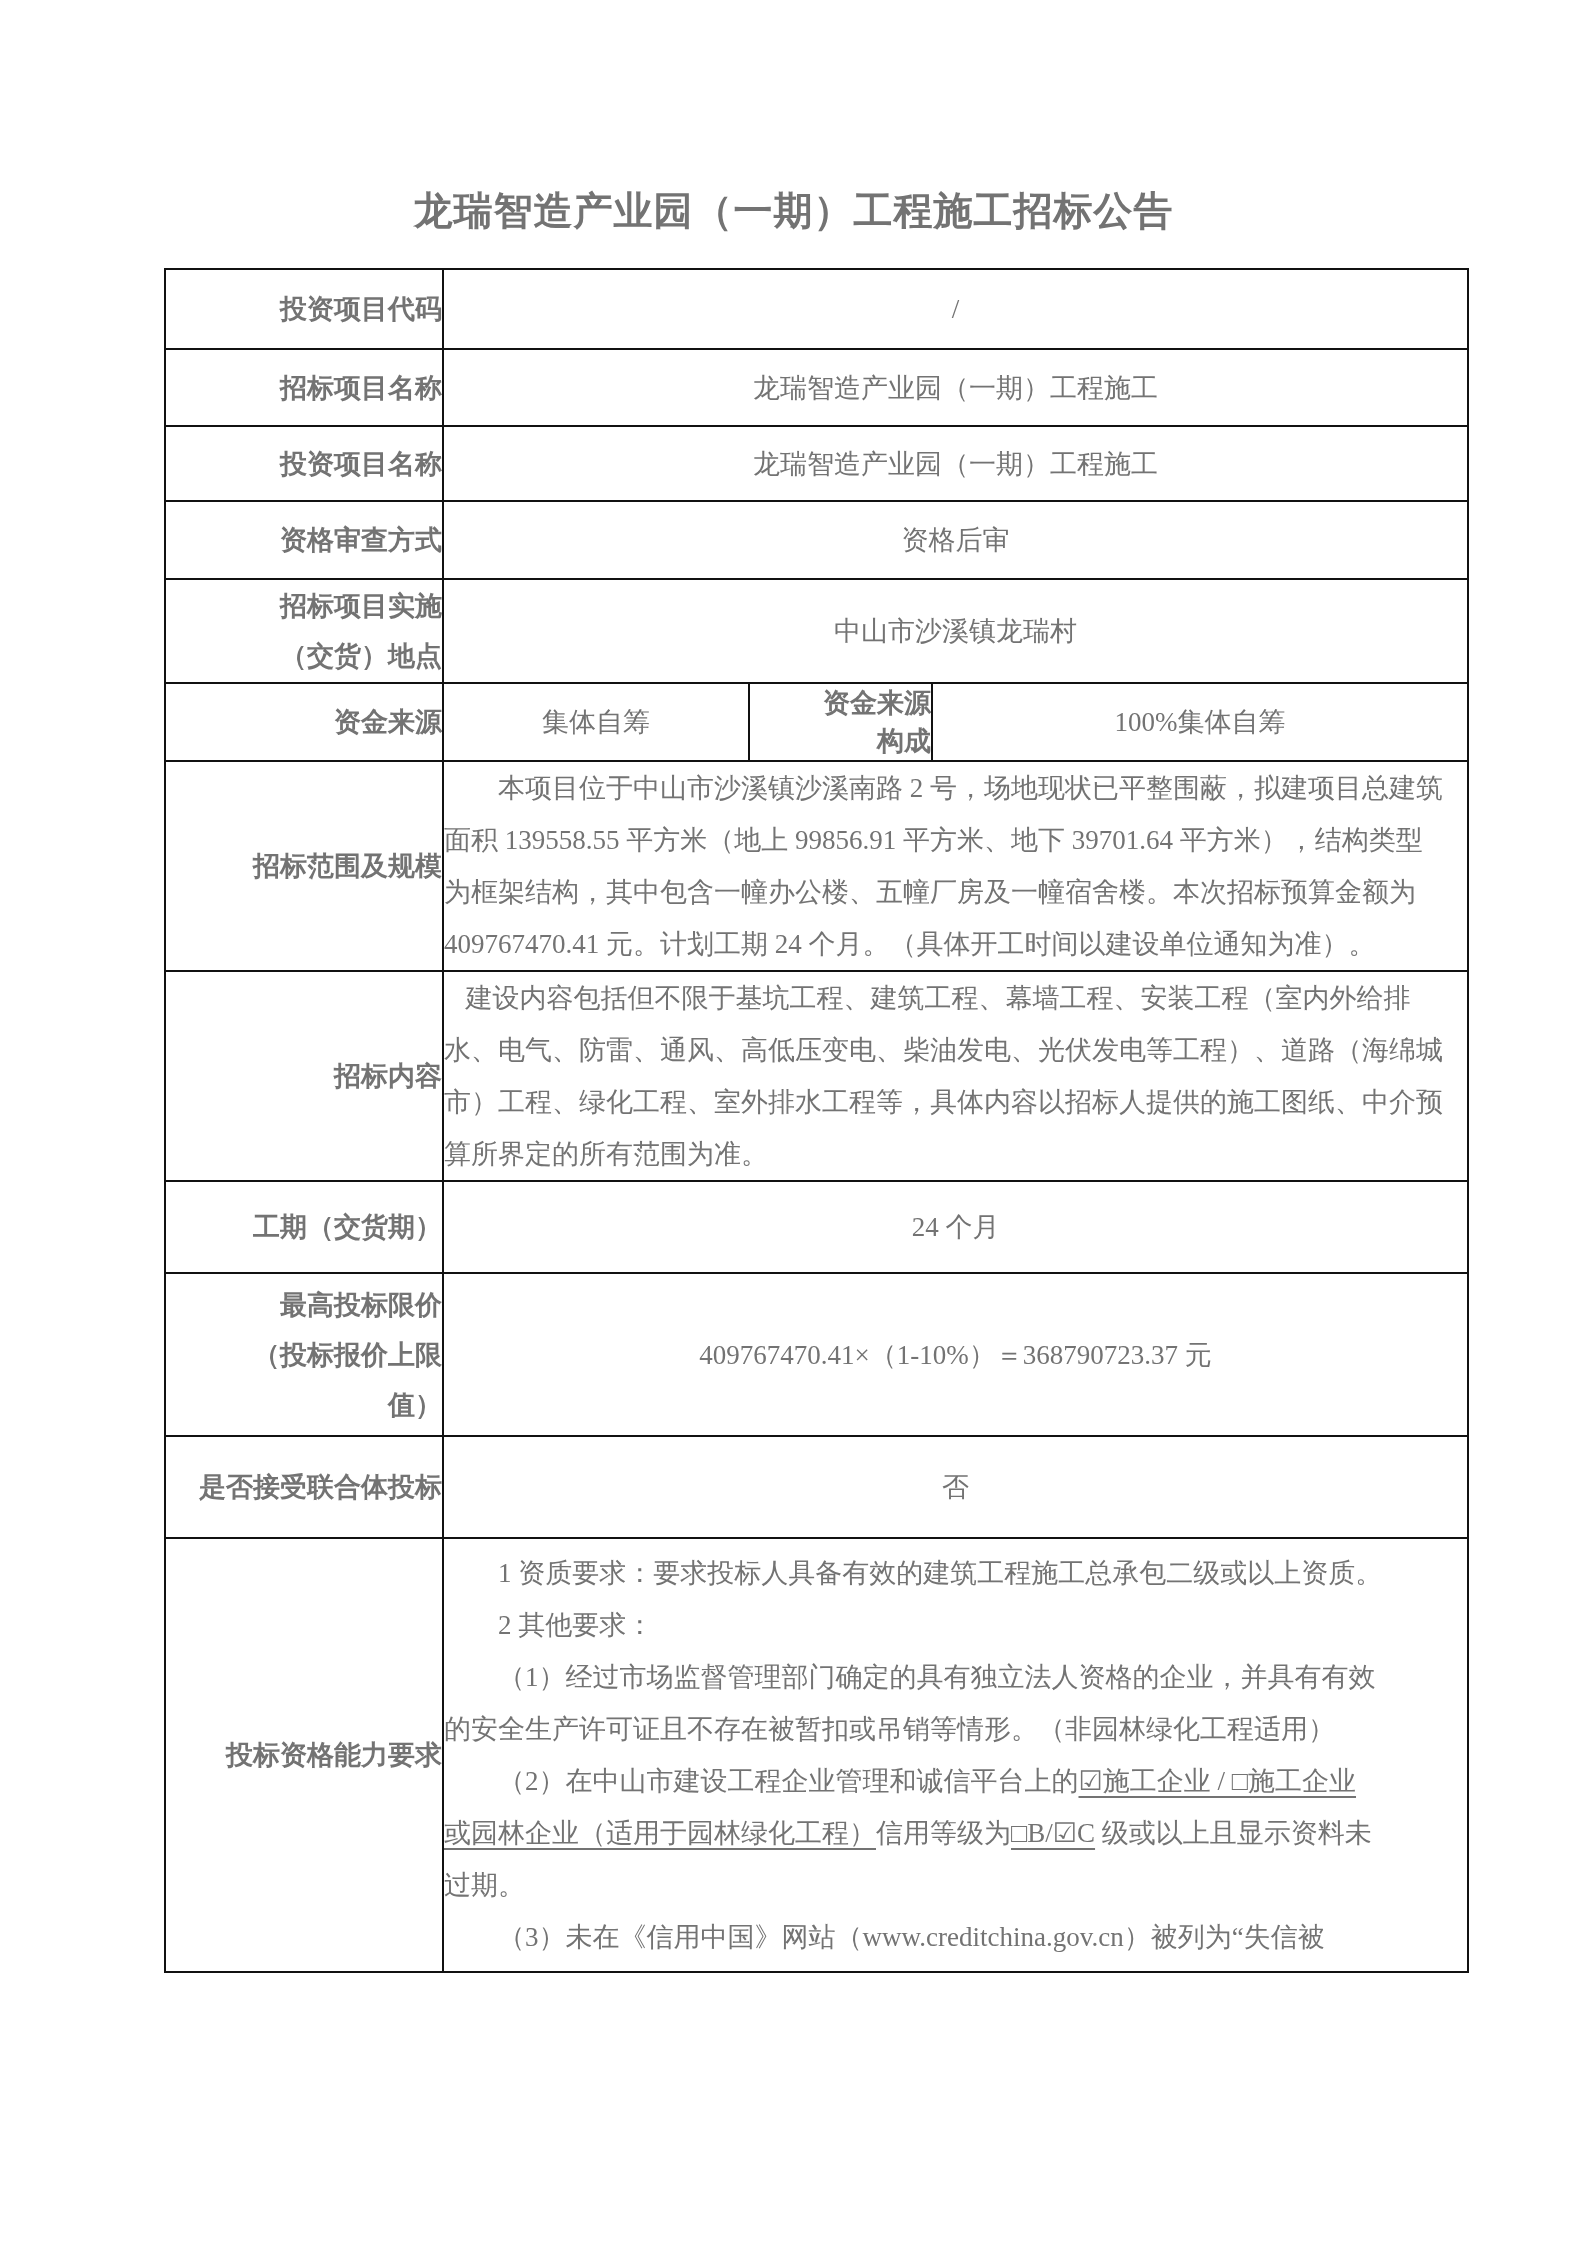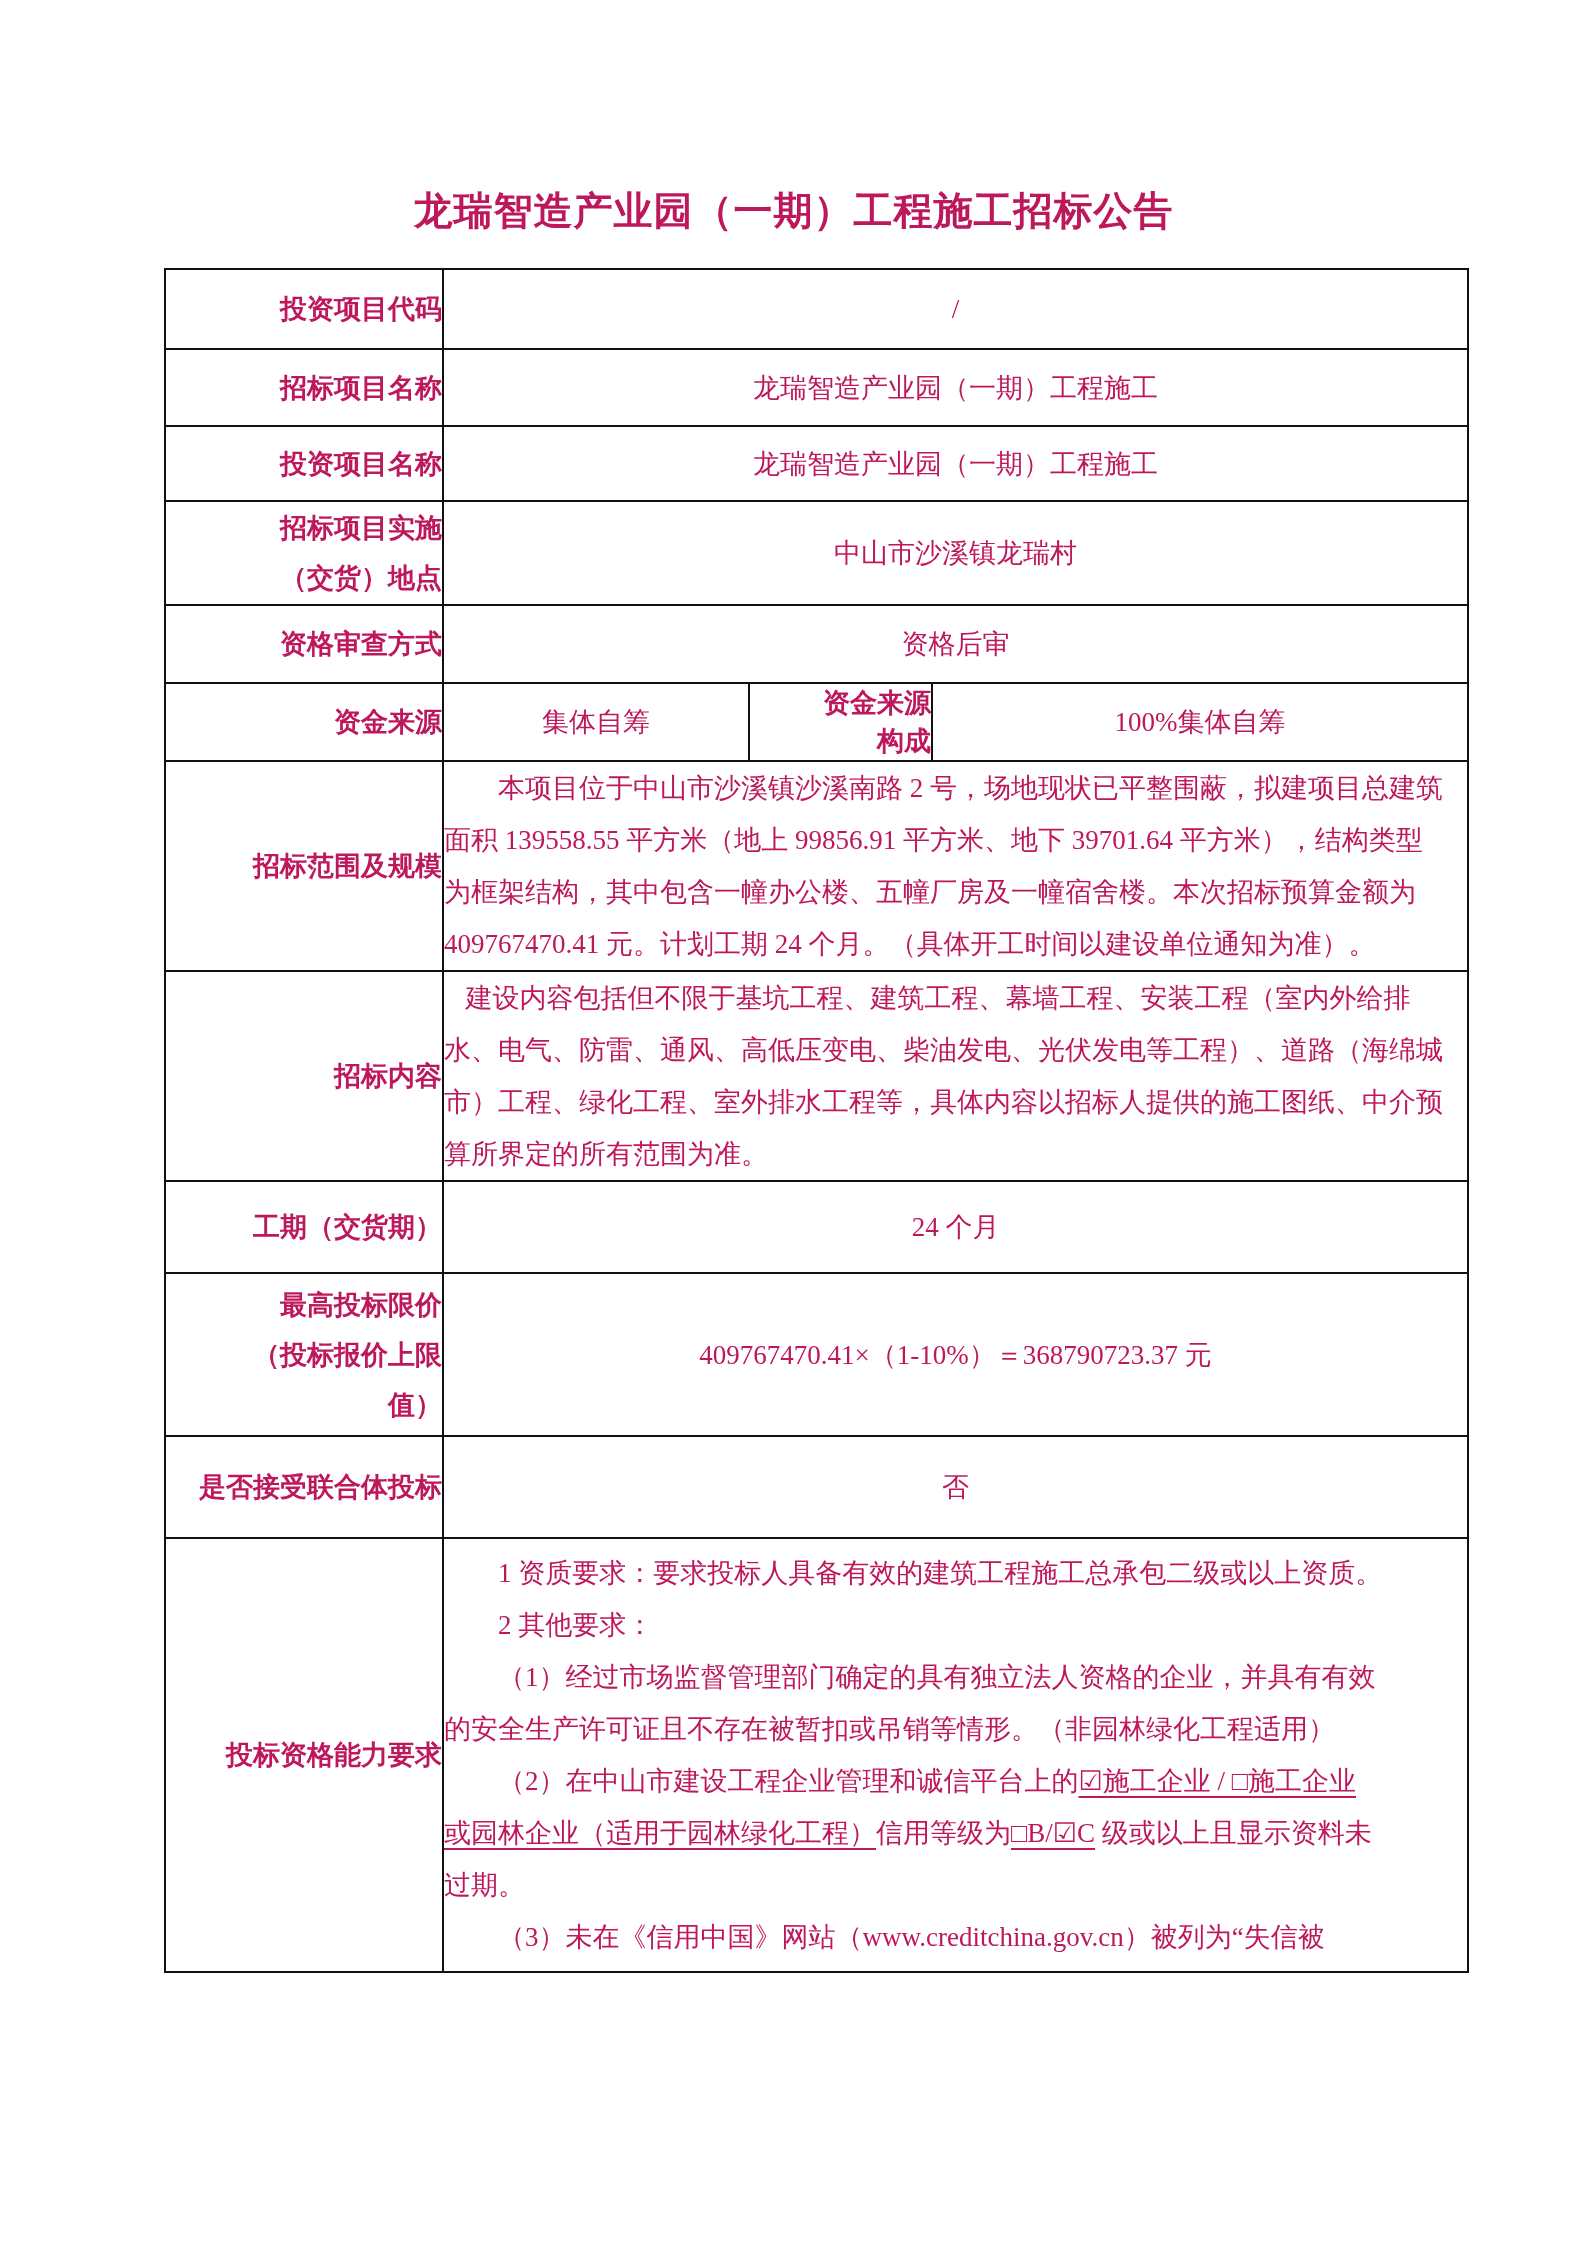--- a/index.html
+++ b/index.html
@@ -1,20 +1,20 @@
 <!DOCTYPE html>
 <html><head>
 <meta charset="utf-8">
 <style>
   html,body { margin:0; padding:0; background:#ffffff; }
   .page {
     position:relative;
     width:1587px; height:2245px;
     background:#ffffff;
-    color:#be185d;
+    color:#737373;
     font-family:"Liberation Serif","DejaVu Serif",serif;
     overflow:hidden;
     text-decoration:underline;
   }
   .doc-title {
     position:absolute;
     top:186px; left:0; width:100%;
     text-align:center;
     font-size:39px;
     font-weight:bold;
@@ -86,31 +86,31 @@
       <td class="lbl">招标项目名称</td>
       <td class="val" colspan="3">龙瑞智造产业园（一期）工程施工</td>
     </tr>
 
     <tr style="height:75px">
       <td class="lbl">投资项目名称</td>
       <td class="val" colspan="3">龙瑞智造产业园（一期）工程施工</td>
     </tr>
 
 
+    <tr style="height:78px">
+      <td class="lbl">资格审查方式</td>
+      <td class="val" colspan="3">资格后审</td>
+    </tr>
+
     <tr style="height:104px">
       <td class="lbl">
         <div class="ln">招标项目实施</div>
         <div class="ln">（交货）地点</div>
       </td>
       <td class="val" colspan="3">中山市沙溪镇龙瑞村</td>
-    </tr>
-
-    <tr style="height:78px">
-      <td class="lbl">资格审查方式</td>
-      <td class="val" colspan="3">资格后审</td>
     </tr>
 
     <tr style="height:76px">
       <td class="lbl">资金来源</td>
       <td class="val">集体自筹</td>
       <td class="lbl" style="line-height:38px">
         <div class="ln">资金来源</div>
         <div class="ln">构成</div>
       </td>
       <td class="val">100%集体自筹</td>

